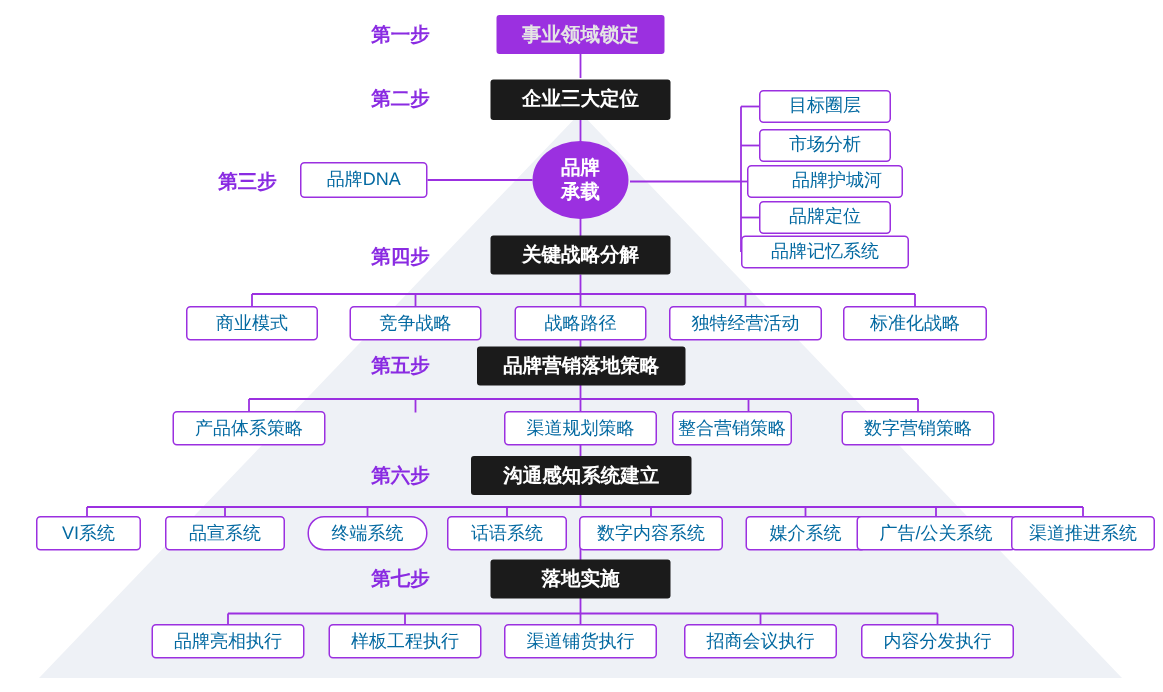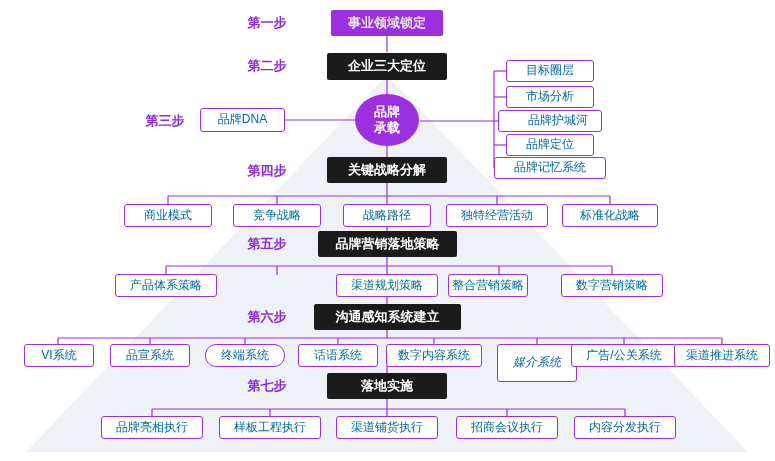--- a/index.html
+++ b/index.html
@@ -175,21 +175,21 @@
   <div class="node outline" style="left:115px;top:274px;width:102px;height:23px;">产品体系策略</div>
   <div class="node outline" style="left:336px;top:274px;width:102px;height:23px;">渠道规划策略</div>
   <div class="node outline" style="left:448px;top:274px;width:80px;height:23px;">整合营销策略</div>
   <div class="node outline" style="left:561px;top:274px;width:102px;height:23px;">数字营销策略</div>
 
   <div class="node outline" style="left:24px;top:344px;width:70px;height:23px;">VI系统</div>
   <div class="node outline" style="left:110px;top:344px;width:80px;height:23px;">品宣系统</div>
   <div class="node outline" style="left:205px;top:344px;width:80px;height:23px;border-radius:11px;">终端系统</div>
   <div class="node outline" style="left:298px;top:344px;width:80px;height:23px;">话语系统</div>
   <div class="node outline" style="left:386px;top:344px;width:96px;height:23px;">数字内容系统</div>
-  <div class="node outline" style="left:497px;top:344px;width:80px;height:38px;font-style:italic;">媒介系统</div>
+  <div class="node outline" style="left:497px;top:344px;width:80px;height:23px;">媒介系统</div>
   <div class="node outline" style="left:571px;top:344px;width:106px;height:23px;">广告/公关系统</div>
   <div class="node outline" style="left:674px;top:344px;width:96px;height:23px;">渠道推进系统</div>
 
   <div class="node outline" style="left:101px;top:416px;width:102px;height:23px;">品牌亮相执行</div>
   <div class="node outline" style="left:219px;top:416px;width:102px;height:23px;">样板工程执行</div>
   <div class="node outline" style="left:336px;top:416px;width:102px;height:23px;">渠道铺货执行</div>
   <div class="node outline" style="left:456px;top:416px;width:102px;height:23px;">招商会议执行</div>
   <div class="node outline" style="left:574px;top:416px;width:102px;height:23px;">内容分发执行</div>
 
 </div>

